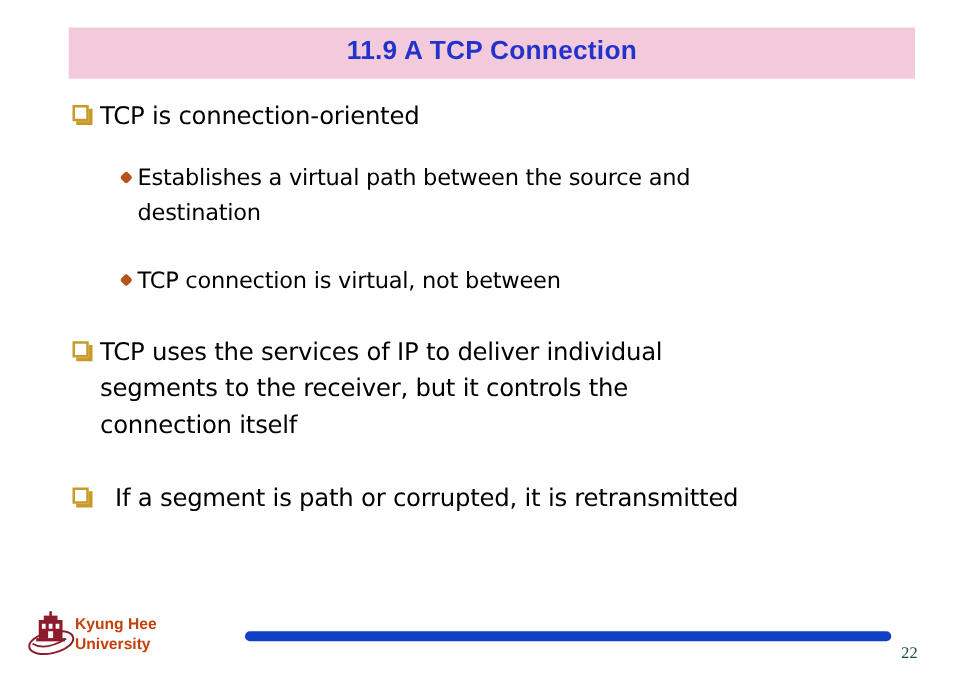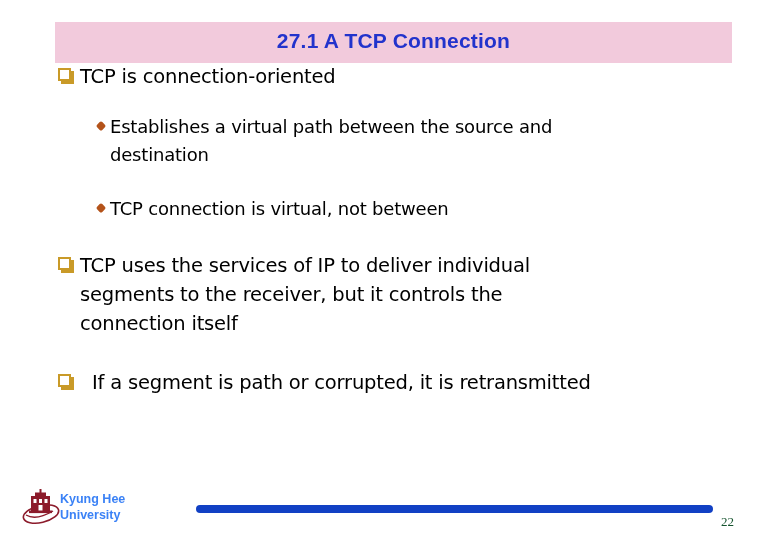--- a/index.html
+++ b/index.html
@@ -42,21 +42,21 @@
     font-weight: bold;
     color: #2233cc;
     letter-spacing: 0.2px;
     white-space: nowrap;
   }
 
   
   #content {
     position: absolute;
     left: 0;
-    top: 62px;
+    top: 78px;
     width: 664px;
   }
 
   .lvl1 {
     position: relative;
     padding-left: 80px;
     padding-right: 55px;
     margin-bottom: 6px;
     font-family: "DejaVu Sans", "Liberation Sans", sans-serif;
     font-size: 19.5px;
@@ -122,21 +122,21 @@
     width: 40px;
     height: 40px;
   }
   #logo-text {
     position: absolute;
     left: 38px;
     top: 5px;
     font-family: "Liberation Sans", sans-serif;
     font-size: 12.5px;
     font-weight: bold;
-    color: #3b82f6;
+    color: #c2410c;
     line-height: 16px;
     white-space: pre-line;
   }
 
   #blue-bar {
     position: absolute;
     left: 196px;
     top: 505px;
     width: 517px;
     height: 8px;
@@ -154,21 +154,21 @@
     font-size: 13px;
     color: #14532d;
   }
 </style>
 </head>
 <body>
 
 <div id="slide">
 
   <div id="title-bar">
-    <div id="title-text">27.1 A TCP Connection</div>
+    <div id="title-text">11.9 A TCP Connection</div>
   </div>
 
   <div id="content">
 
     <div class="lvl1">
       <span class="box-bullet"></span>
       <span>TCP is connection-oriented</span>
     </div>
 
     <div class="gap-b"></div>

